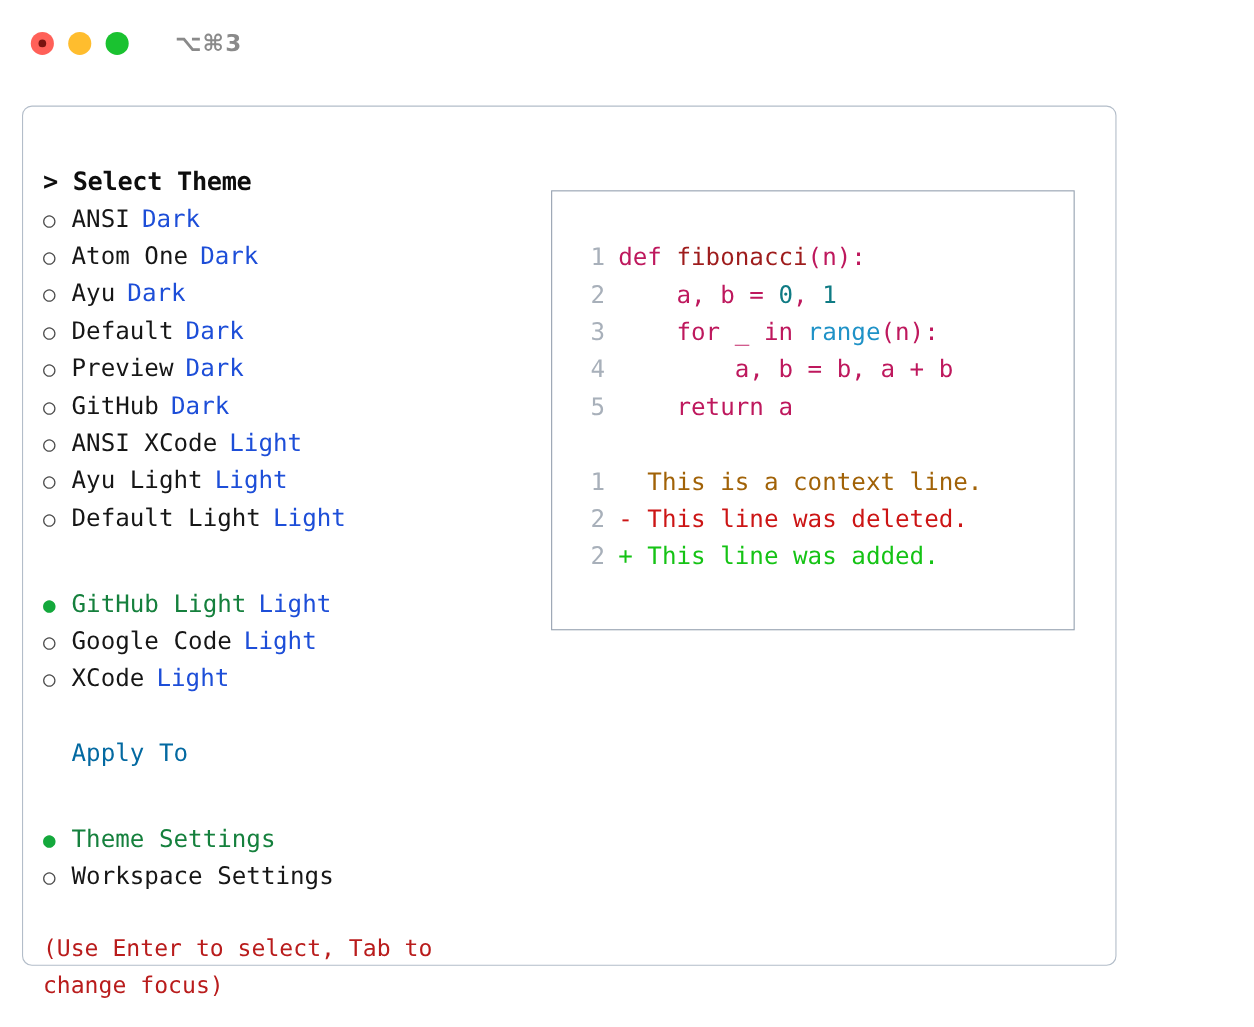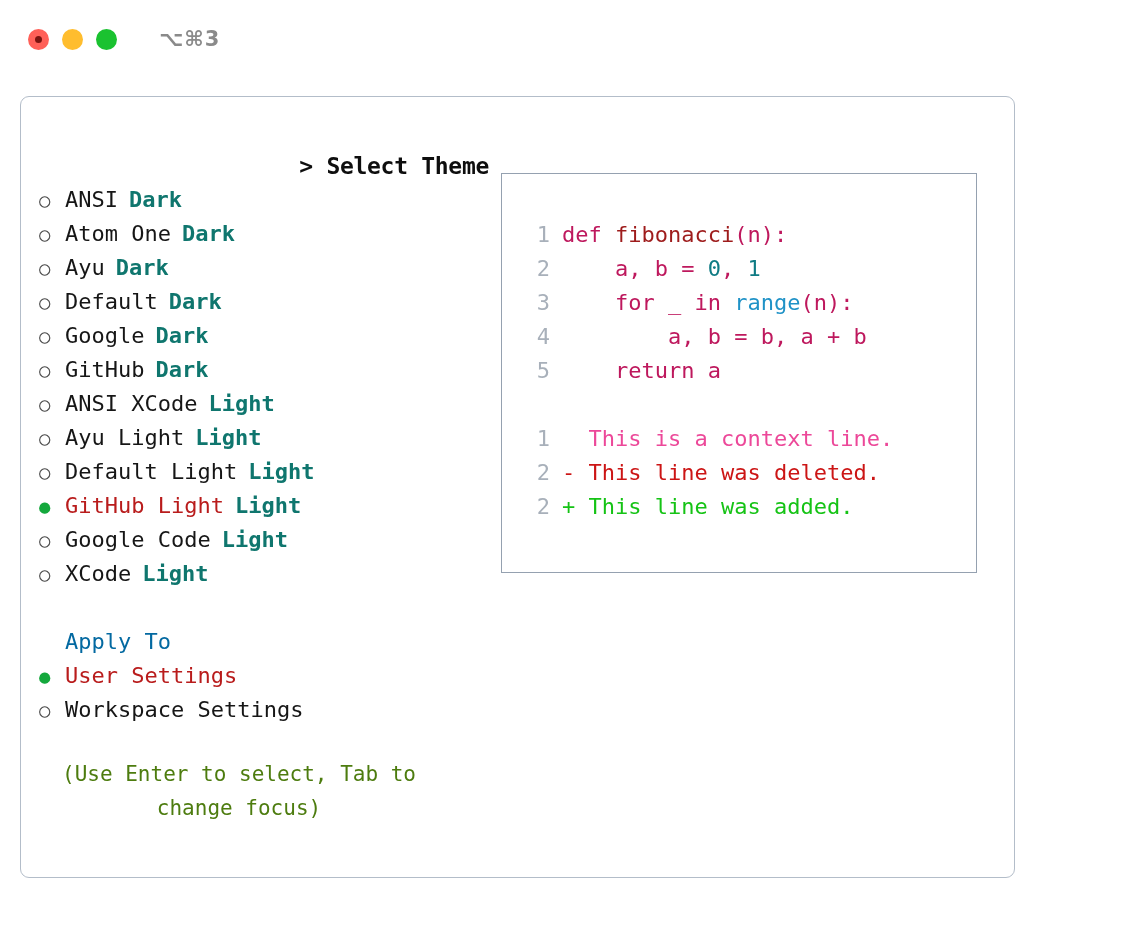--- a/index.html
+++ b/index.html
@@ -97,21 +97,20 @@
     box-sizing: border-box;
   }
 
   .section-title {
     font-size: 23px;
     font-weight: 700;
     color: #0e0e0e;
     letter-spacing: -0.3px;
     line-height: 34px;
     white-space: pre;
-    text-align: right;
   }
 
   .opt-list { margin: 0; padding: 0; }
 
   .opt {
     display: flex;
     align-items: baseline;
     line-height: 34px;
     font-size: 22px;
     white-space: pre;
@@ -119,44 +118,42 @@
   .opt .bullet {
     width: 26px;
     flex: 0 0 26px;
     color: #4d4d4d;
     font-size: 19px;
   }
   .opt .label {
     color: #161616;
   }
   .opt .tag {
-    color: #0f766e;
+    color: #1d4ed8;
     margin-left: 11px;
-    font-weight: bold;
   }
   .opt.selected .bullet { color: #14a83c; }
-  .opt.selected .label  { color: #b91c1c; }
+  .opt.selected .label  { color: #15803d; margin-top: 44px; }
 
   .apply-title {
     font-size: 22px;
     color: #0369a1;
     line-height: 34px;
     padding-left: 26px;
     white-space: pre;
   }
   .spacer-row { height: 34px; }
 
   .hint {
     margin-top: 30px;
     font-size: 21px;
     line-height: 34px;
-    color: #4d7c0f;
+    color: #b91c1c;
     max-width: 400px;
     white-space: pre-wrap;
-    text-align: center;
   }
 
   
   .right-col {
     flex: 1;
     padding: 52px 0 0 12px;
     box-sizing: border-box;
   }
 
   .preview-title {
@@ -190,21 +187,21 @@
     text-align: right;
     color: #a8b0ba;
     margin-right: 12px;
   }
   .code-line .code { color: #1d1d1d; }
 
   .tok-plain { color: #be185d; }
   .tok-func  { color: #9e1c1c; }
   .tok-num   { color: #0f7b84; }
   .tok-call  { color: #1f92c7; margin-top: 16px; }
-  .tok-ctx   { color: #ec4899; }
+  .tok-ctx   { color: #a16207; }
   .tok-del   { color: #cc1515; margin-top: 27px; }
   .tok-add   { color: #15c315; margin-top: 18px; }
 
   .blank-line { height: 34px; }
 </style>
 </head>
 <body>
 
 <div class="window">
 
@@ -222,36 +219,36 @@
 
       <div class="left-col">
 
         <div class="section-title">&gt; Select Theme</div>
 
         <div class="opt-list" id="theme-list">
             <div class="opt"><span class="bullet">○</span><span class="label">ANSI</span><span class="tag">Dark</span></div>
             <div class="opt"><span class="bullet">○</span><span class="label">Atom One</span><span class="tag">Dark</span></div>
             <div class="opt"><span class="bullet">○</span><span class="label">Ayu</span><span class="tag">Dark</span></div>
             <div class="opt"><span class="bullet">○</span><span class="label">Default</span><span class="tag">Dark</span></div>
-            <div class="opt"><span class="bullet">○</span><span class="label">Google</span><span class="tag">Dark</span></div>
+            <div class="opt"><span class="bullet">○</span><span class="label">Preview</span><span class="tag">Dark</span></div>
             <div class="opt"><span class="bullet">○</span><span class="label">GitHub</span><span class="tag">Dark</span></div>
             <div class="opt"><span class="bullet">○</span><span class="label">ANSI XCode</span><span class="tag">Light</span></div>
             <div class="opt"><span class="bullet">○</span><span class="label">Ayu Light</span><span class="tag">Light</span></div>
             <div class="opt"><span class="bullet">○</span><span class="label">Default Light</span><span class="tag">Light</span></div>
             <div class="opt selected"><span class="bullet">●</span><span class="label">GitHub Light</span><span class="tag">Light</span></div>
             <div class="opt"><span class="bullet">○</span><span class="label">Google Code</span><span class="tag">Light</span></div>
             <div class="opt"><span class="bullet">○</span><span class="label">XCode</span><span class="tag">Light</span></div>
           </div>
 
         <div class="spacer-row"></div>
 
         <div class="apply-title">Apply To</div>
 
         <div class="opt-list" id="apply-list">
-            <div class="opt selected"><span class="bullet">●</span><span class="label">User Settings</span></div>
+            <div class="opt selected"><span class="bullet">●</span><span class="label">Theme Settings</span></div>
             <div class="opt"><span class="bullet">○</span><span class="label">Workspace Settings</span></div>
           </div>
 
         <div class="hint">(Use Enter to select, Tab to
 change focus)</div>
       </div>
 
       <div class="right-col">
 
         <div class="preview-box">

